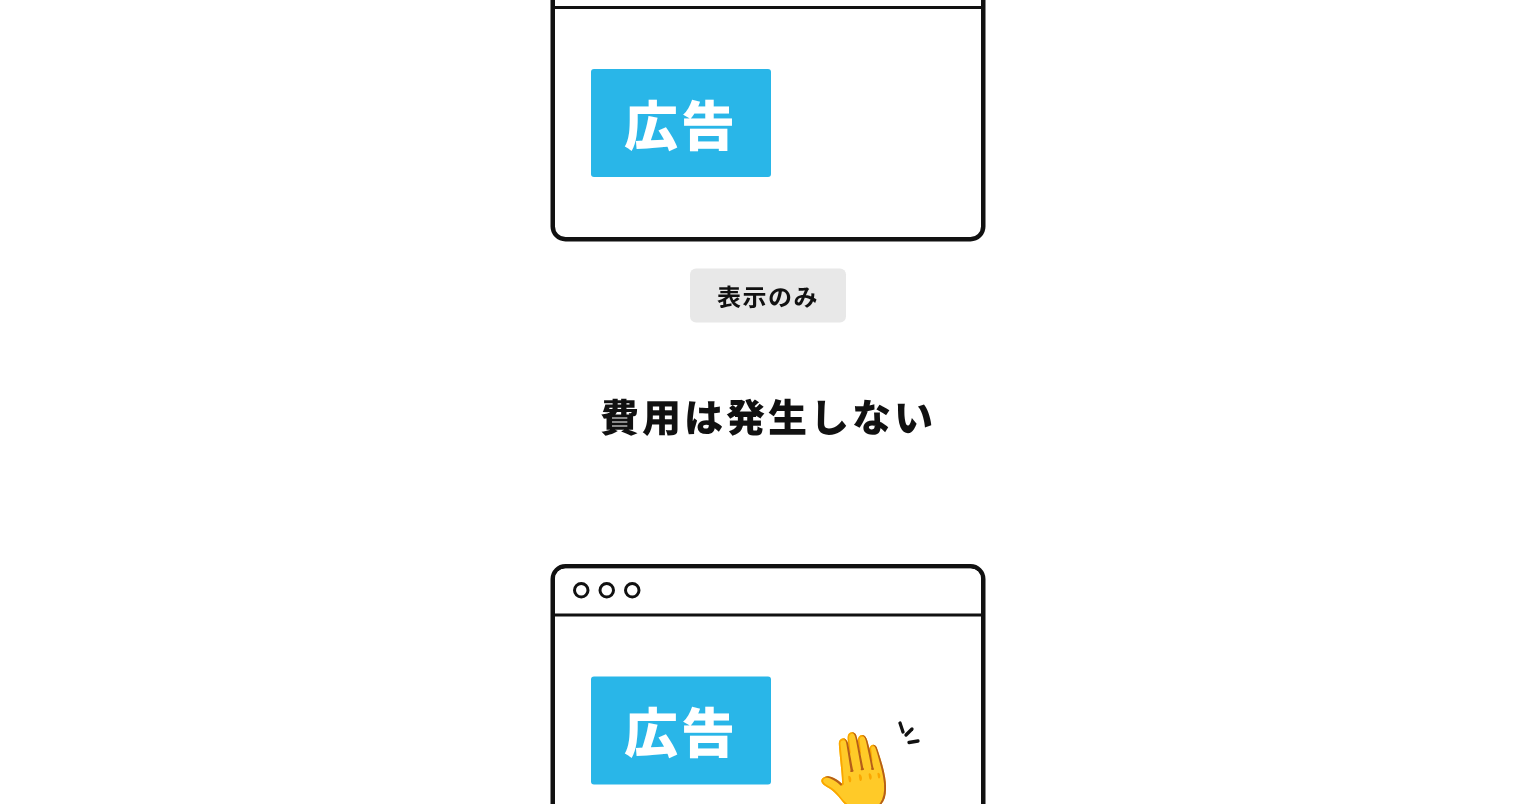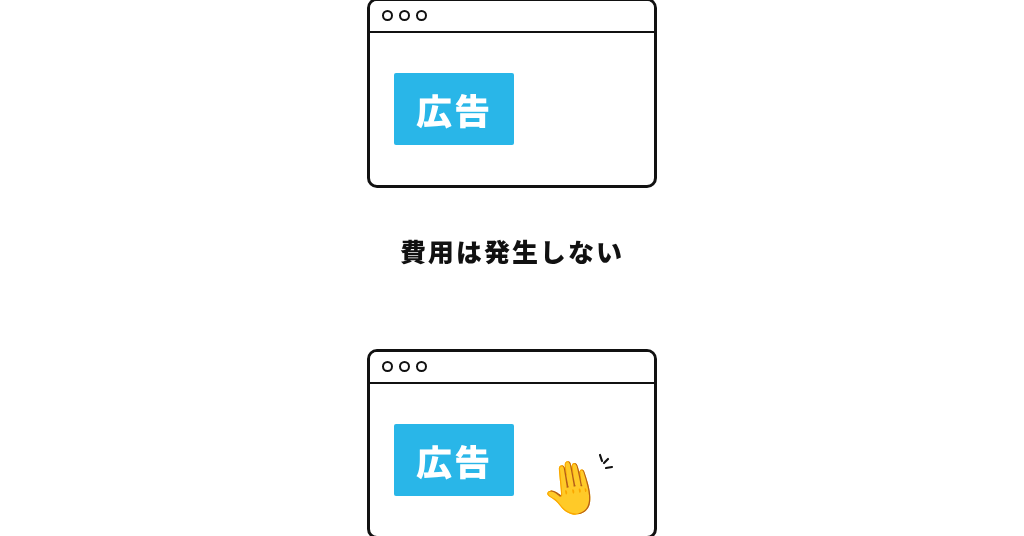--- a/index.html
+++ b/index.html
@@ -138,20 +138,21 @@
       <div class="browser-titlebar">
         <span class="browser-dot"></span>
         <span class="browser-dot"></span>
         <span class="browser-dot"></span>
       </div>
       <div class="browser-content">
         <div class="ad-block">広告</div>
       </div>
     </div>
 
+    <div class="label-badge">表示のみ</div>
     <div class="main-text">費用は発生しない</div>
   </div>
 
   <div class="panel">
     <div class="browser-window">
       <div class="browser-titlebar">
         <span class="browser-dot"></span>
         <span class="browser-dot"></span>
         <span class="browser-dot"></span>
       </div>

